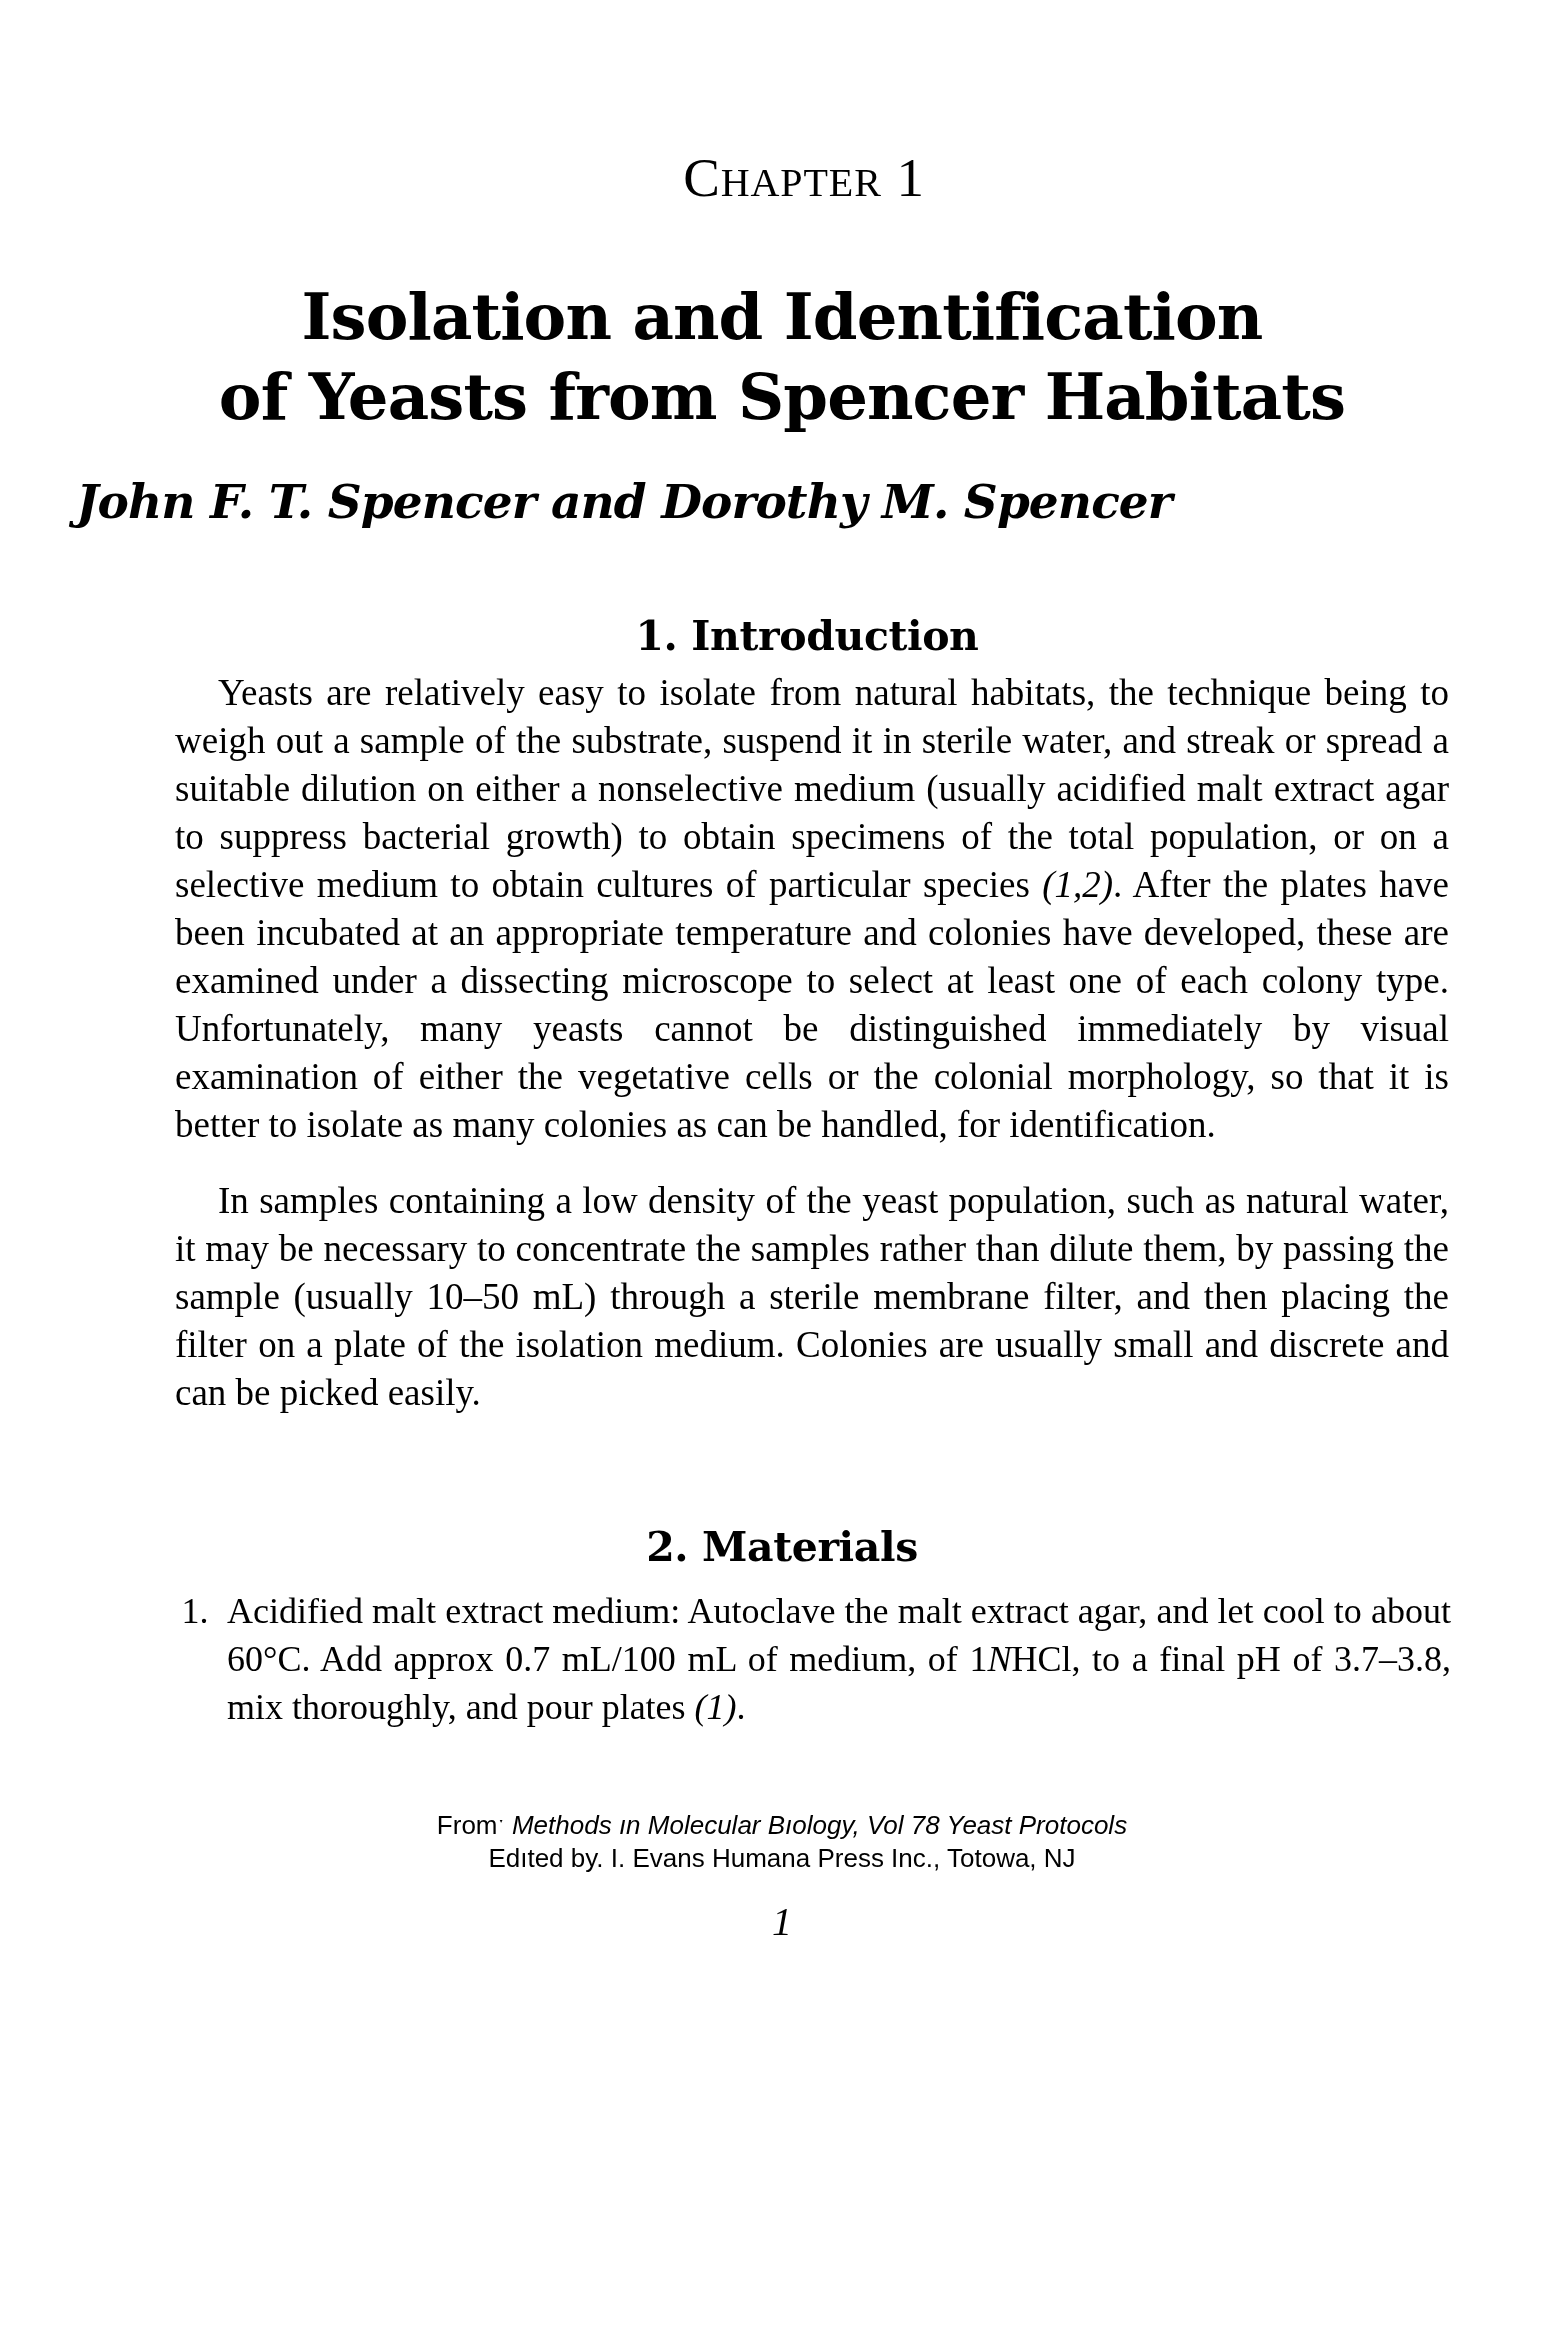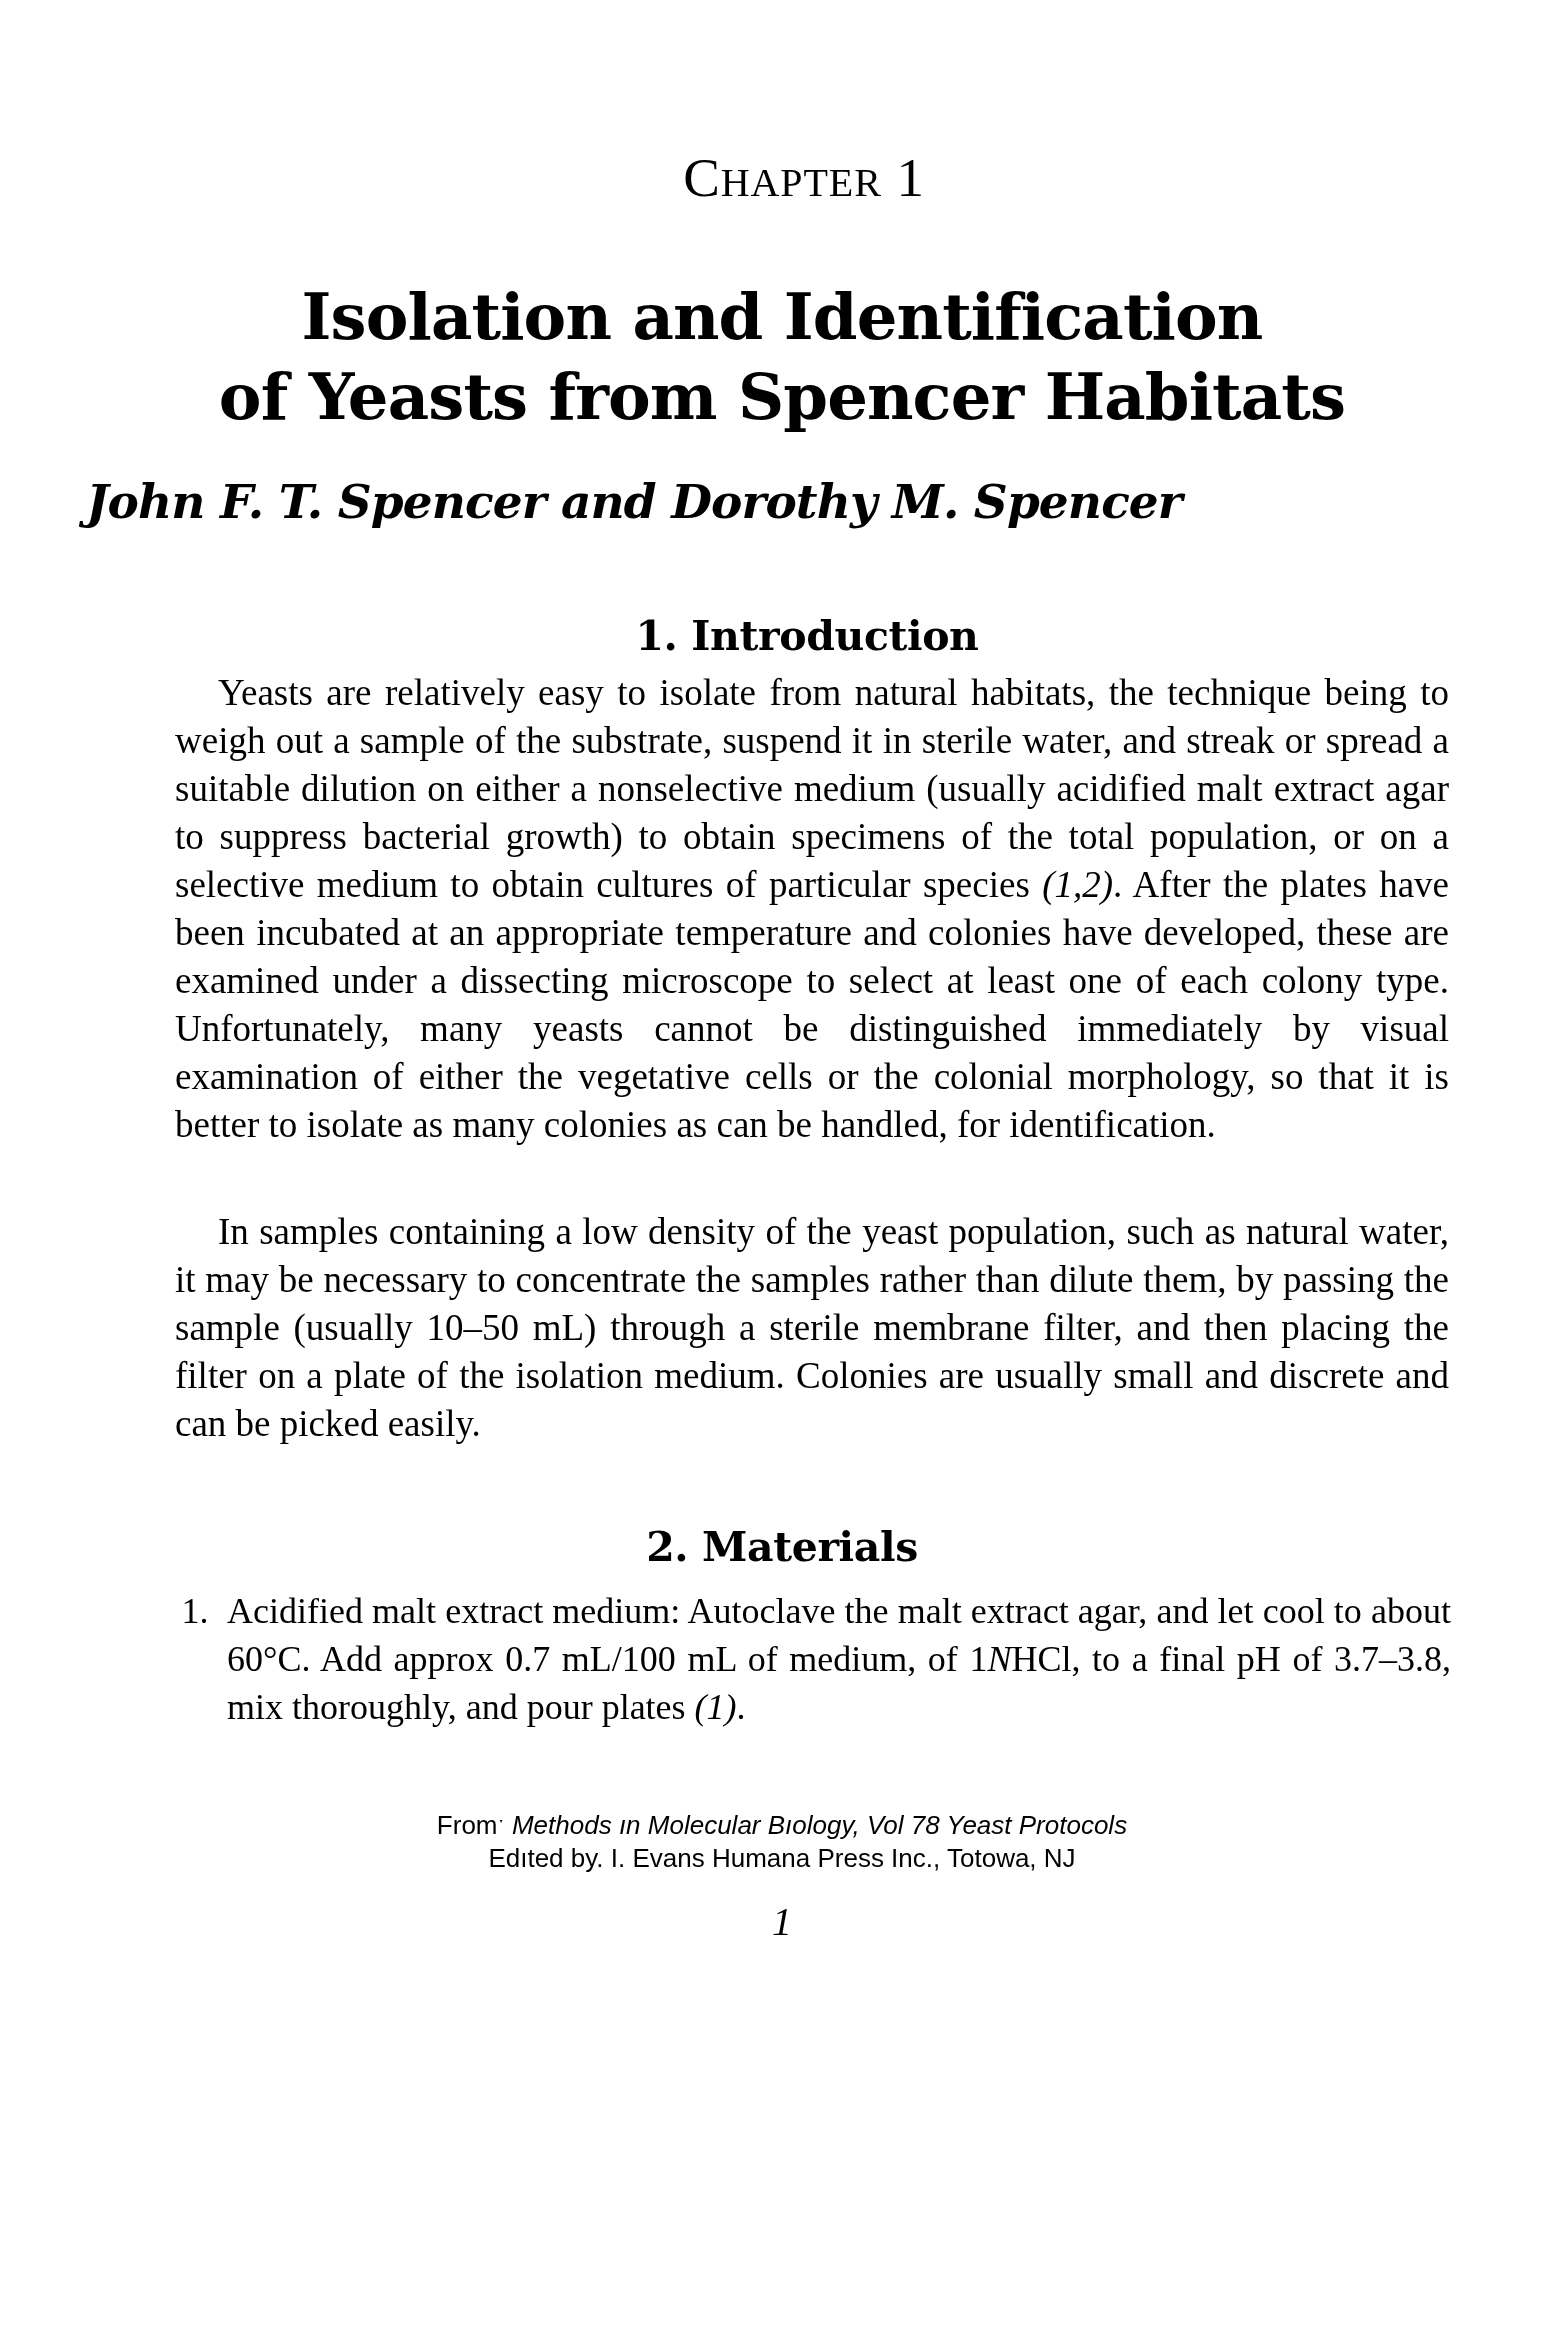--- a/index.html
+++ b/index.html
@@ -14,37 +14,37 @@
   }
   .chapter-label .sc { font-size: 40px; }
   .title {
     position: absolute; left: 0; width: 1564px; top: 277px;
     text-align: center; font-weight: bold; font-size: 64px; line-height: 80px;
     font-family: "DejaVu Serif", serif; letter-spacing: -0.9px;
   }
   .authors {
     position: absolute; left: 0; width: 1248px; top: 474px;
     text-align: center; font-weight: bold; font-style: italic; font-size: 47px;
-    font-family: "DejaVu Serif", serif; letter-spacing: -0.9px; padding-left: 10px;
+    font-family: "DejaVu Serif", serif; letter-spacing: -0.9px;
   }
   .section-heading {
     position: absolute; left: 0; width: 1564px;
     text-align: center; font-weight: bold; font-size: 41px;
     font-family: "DejaVu Serif", serif; letter-spacing: -0.4px;
   }
   .h-intro { top: 612px; padding-left: 25px; }
   .h-materials { top: 1523px; }
 
   .body-block {
     position: absolute; left: 175px; width: 1274px;
     font-size: 37px; line-height: 48px; text-align: justify;
   }
   .body-block p { margin: 0; text-indent: 43px; text-align: justify; text-align-last: left; }
   .p1 { top: 669px; }
-  .p2 { top: 1208px; }
+  .p2 { top: 1177px; }
 
   .list { position: absolute; left: 173px; top: 1587px; width: 1278px; font-size: 36px; line-height: 48px; }
   .list-item { position: relative; padding-left: 54px; text-align: justify; text-align-last: left; }
   .list-num { position: absolute; left: 8.6px; top: 0; }
 
   .footer-from {
     position: absolute; left: 0; width: 1564px; top: 1809px;
     text-align: center; font-size: 26px; line-height: 33px;
   }
   .footer-from .it { font-style: italic; }

